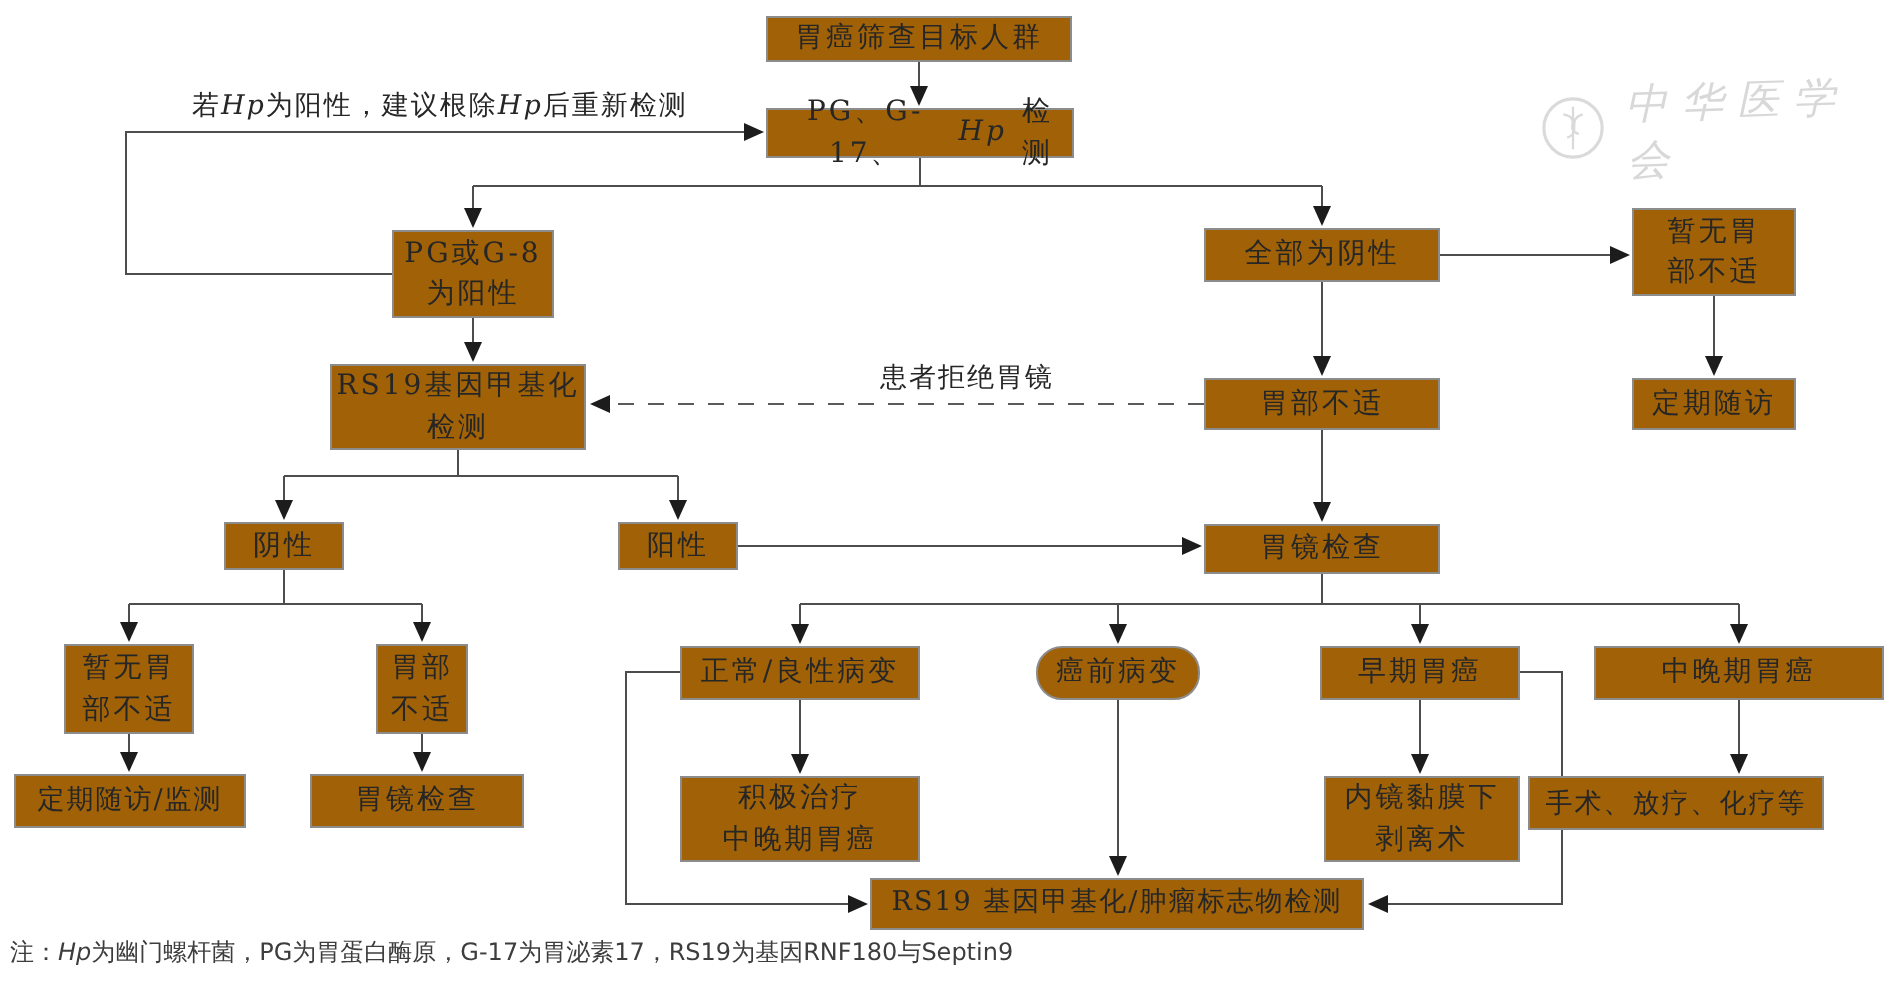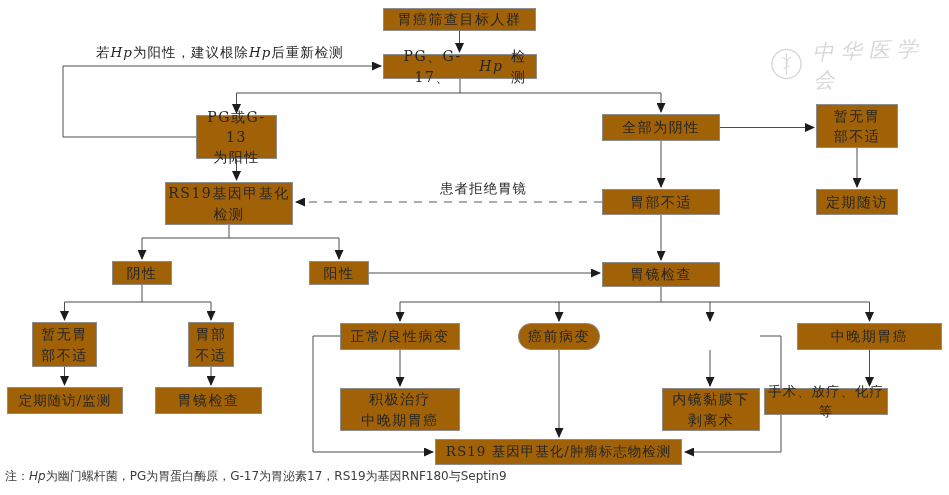--- a/index.html
+++ b/index.html
@@ -77,43 +77,44 @@
   </div>
 
   <div class="flabel" style="left:96px;top:44px;"><span>若</span><span class="it">Hp</span><span>为阳性，建议根除</span><span class="it">Hp</span><span>后重新检测</span></div>
 
   <div class="flabel" style="left:408px;top:180px;margin-left:32px;">患者拒绝胃镜</div>
 
   <div class="node" style="left:383px;top:8px;width:153px;height:23px;">胃癌筛查目标人群</div>
 
   <div class="node" style="left:383px;top:54px;width:154px;height:25px;"><span>PG、G-17、</span><span class="it">Hp</span><span> 检测</span></div>
 
-  <div class="node" style="left:196px;top:115px;width:81px;height:44px;">PG或G-13
+  <div class="node" style="left:196px;top:115px;width:81px;height:44px;">PG或G-8
 为阳性</div>
   <div class="node" style="left:165px;top:182px;width:128px;height:43px;">RS19基因甲基化
 检测</div>
   <div class="node" style="left:602px;top:114px;width:118px;height:27px;">全部为阴性</div>
   <div class="node" style="left:816px;top:104px;width:82px;height:44px;">暂无胃
 部不适</div>
   <div class="node" style="left:816px;top:189px;width:82px;height:26px;">定期随访</div>
   <div class="node" style="left:602px;top:189px;width:118px;height:26px;">胃部不适</div>
   <div class="node" style="left:112px;top:261px;width:60px;height:24px;">阴性</div>
   <div class="node" style="left:309px;top:261px;width:60px;height:24px;">阳性</div>
   <div class="node" style="left:602px;top:262px;width:118px;height:25px;">胃镜检查</div>
   <div class="node" style="left:32px;top:322px;width:65px;height:45px;">暂无胃
 部不适</div>
   <div class="node" style="left:188px;top:322px;width:46px;height:45px;">胃部
 不适</div>
   <div class="node tight" style="left:7px;top:387px;width:116px;height:27px;">定期随访/监测</div>
   <div class="node" style="left:155px;top:387px;width:107px;height:27px;">胃镜检查</div>
   <div class="node" style="left:340px;top:323px;width:120px;height:27px;">正常/良性病变</div>
   <div class="node" style="left:518px;top:323px;width:82px;height:27px;border-radius:13px;">癌前病变</div>
+  <div class="node" style="left:660px;top:323px;width:100px;height:27px;">早期胃癌</div>
   <div class="node" style="left:797px;top:323px;width:145px;height:27px;">中晚期胃癌</div>
   <div class="node" style="left:340px;top:388px;width:120px;height:43px;">积极治疗
 中晚期胃癌</div>
   <div class="node" style="left:662px;top:388px;width:98px;height:43px;">内镜黏膜下
 剥离术</div>
-  <div class="node tight" style="left:764px;top:388px;width:124px;height:27px;font-family:Liberation Serif, serif;">手术、放疗、化疗等</div>
+  <div class="node tight" style="left:764px;top:388px;width:148px;height:27px;font-family:Liberation Serif, serif;">手术、放疗、化疗等</div>
   <div class="node tight" style="left:435px;top:439px;width:247px;height:26px;">RS19 基因甲基化/肿瘤标志物检测</div>
 
   <div class="footnote"><span>注：</span><span class="it">Hp</span><span>为幽门螺杆菌，PG为胃蛋白酶原，G-17为胃泌素17，RS19为基因RNF180与Septin9</span></div>
 
 </div>
 
 </body></html>

